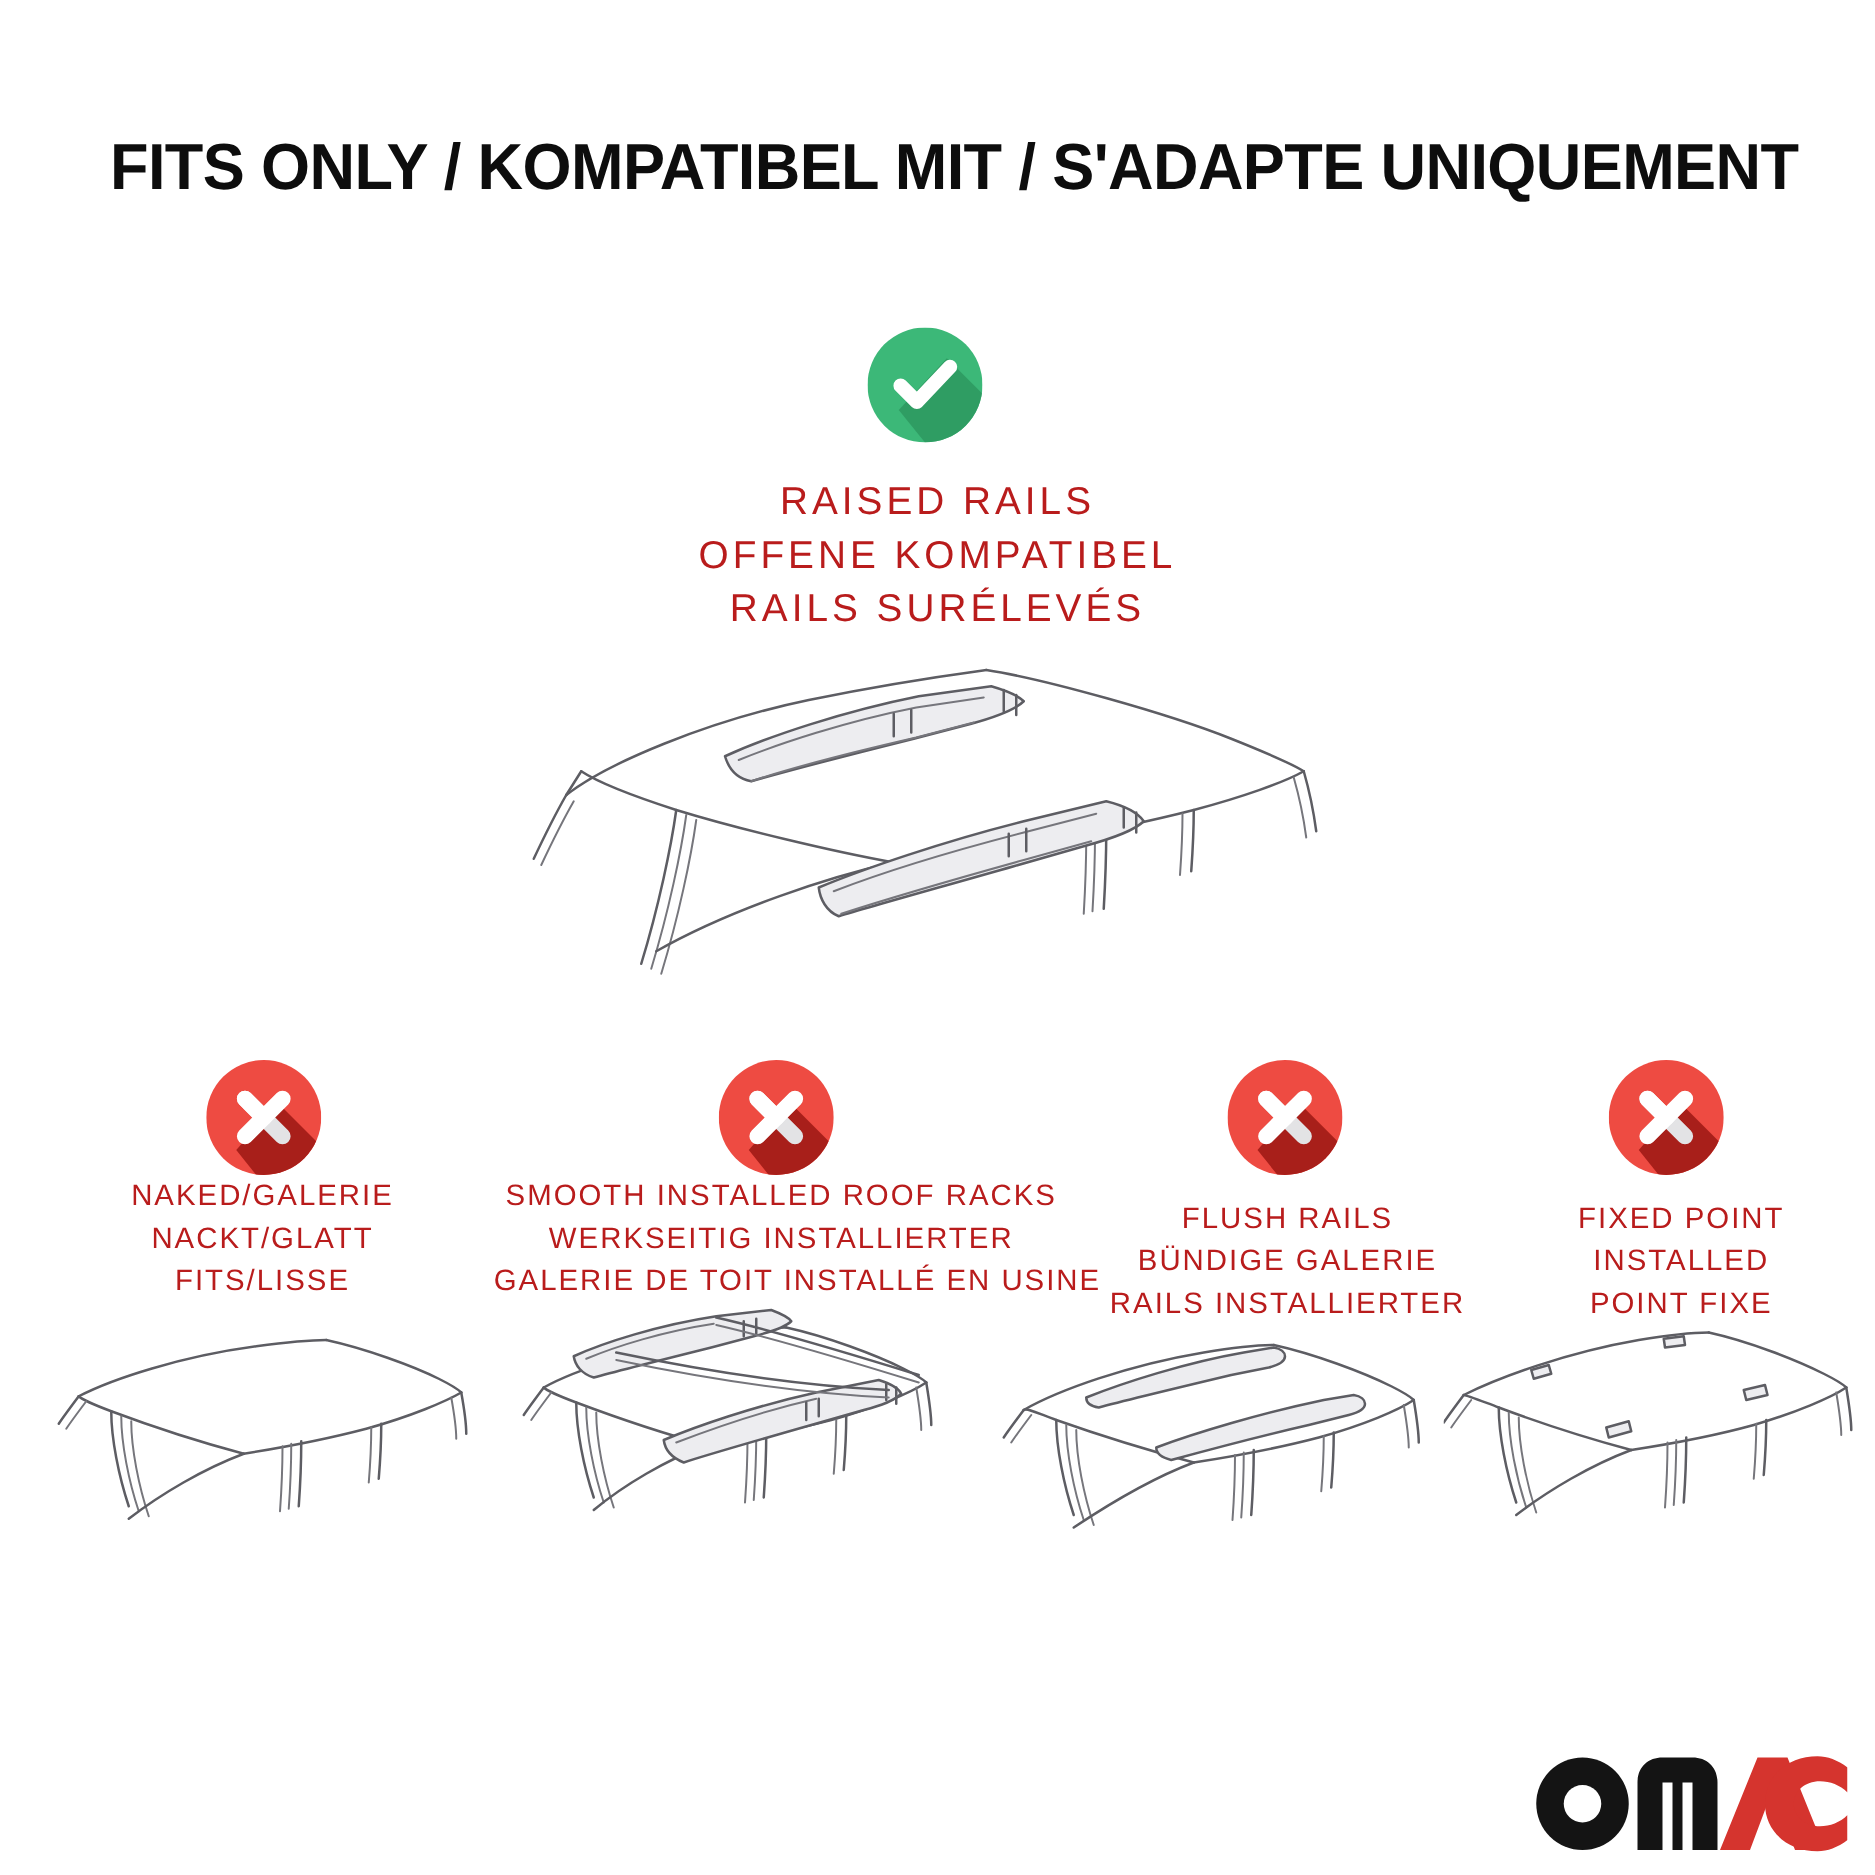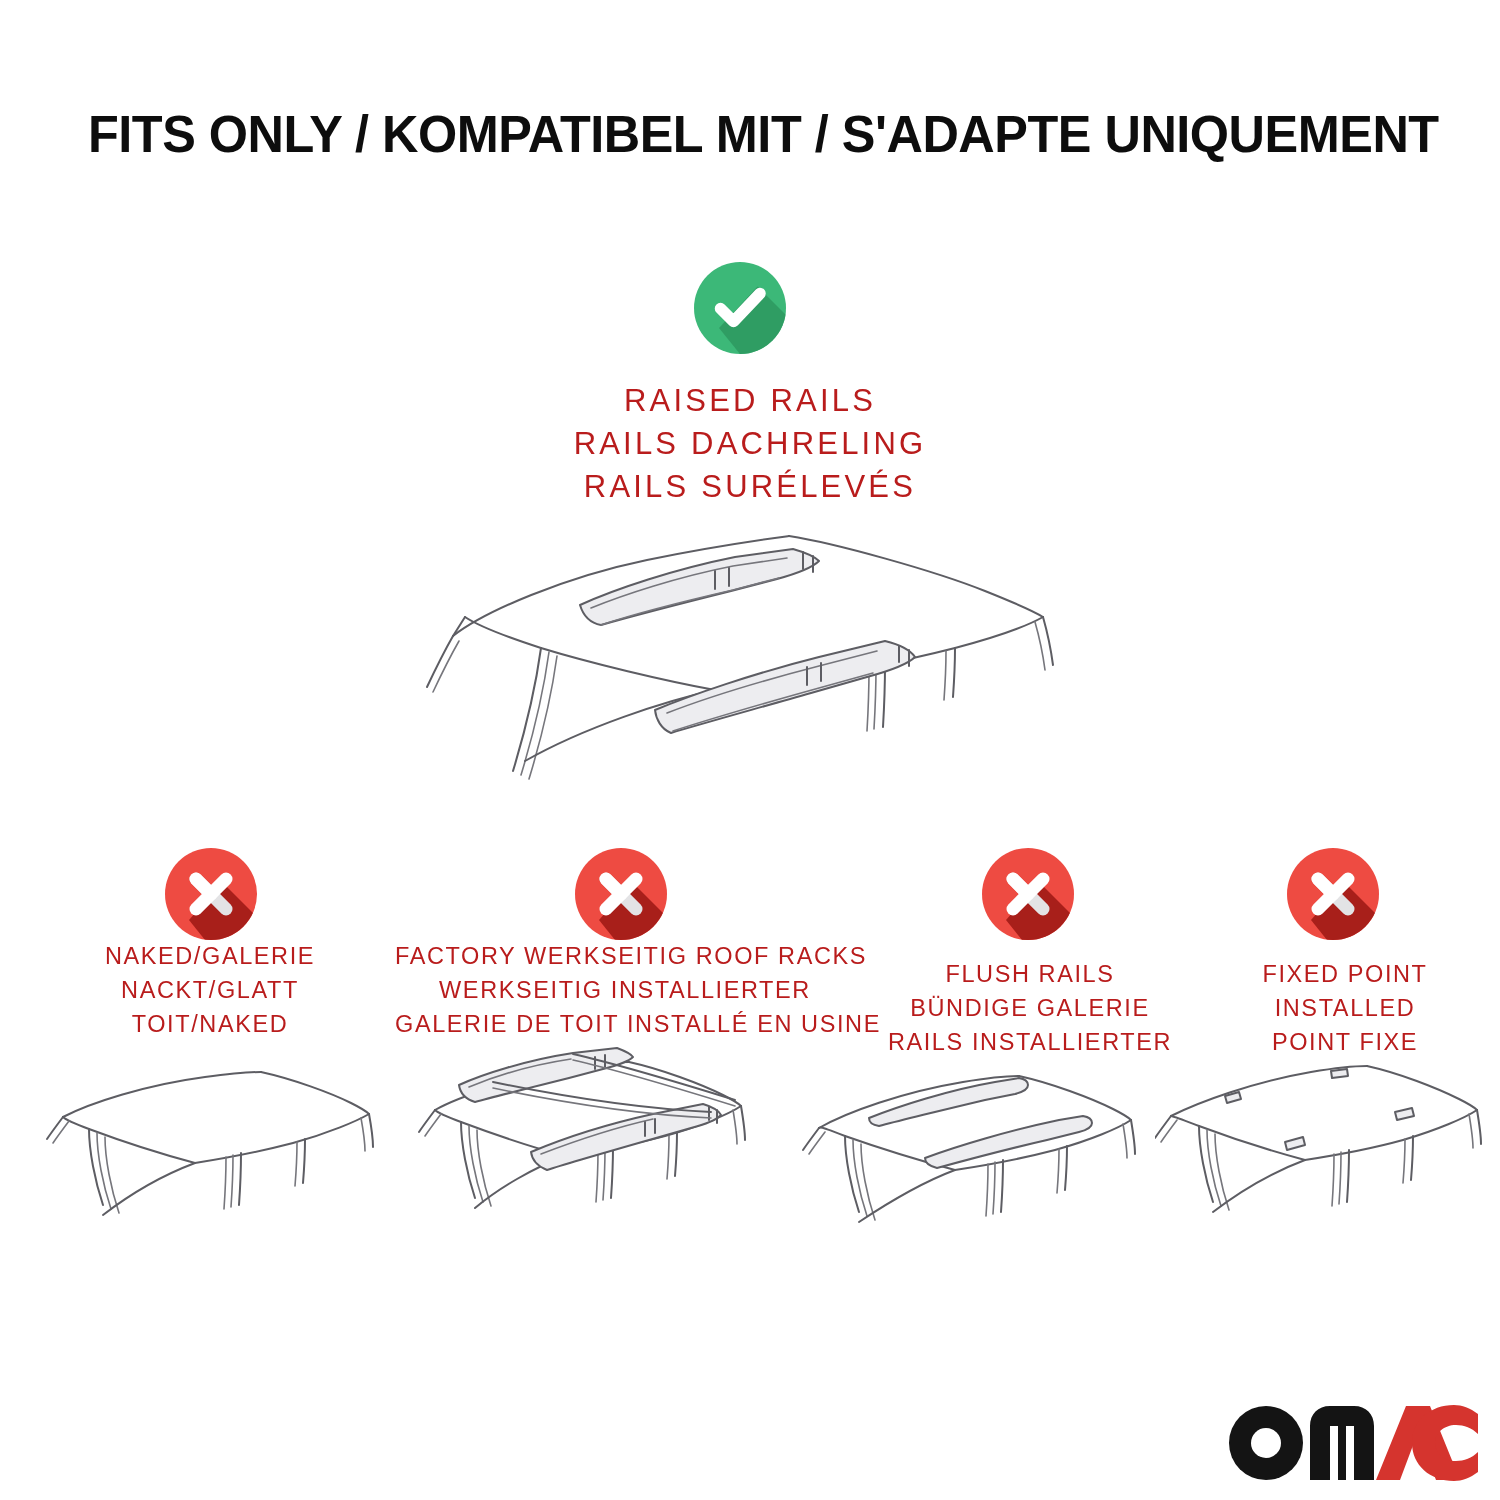--- a/index.html
+++ b/index.html
@@ -106,21 +106,21 @@
     <circle cx="46" cy="46" r="46" fill="#3cb878"></circle>
     <g clip-path="url(#clipGood)">
       <path d="M63.5 24.5 L92 53 L92 92 L46 92 L25 66 Z" fill="#2f9a62" opacity="0.92"></path>
     </g>
     <path d="M26.5 46.5 L39.5 59.5 L66 31.5" fill="none" stroke="#ffffff" stroke-width="11.5" stroke-linecap="round" stroke-linejoin="round"></path>
   </svg>
 </div>
 
 <div class="caption" id="caption-good">
   <span class="line">RAISED RAILS</span>
-  <span class="line">RAILS DACHRELING</span>
+  <span class="line">OFFENE KOMPATIBEL</span>
   <span class="line">RAILS SURÉLEVÉS</span>
 </div>
 
 <div class="roof-illustration" id="roof-raised">
   <svg width="670" height="310" viewBox="0 0 670 310" aria-hidden="true">
 
     <path class="rl" d="M38 131 C70 106 150 72 232 55 C300 41 352 34 374 31"></path>
     <path class="rl" d="M374 31 C420 38 520 66 570 86 C600 98 620 107 628 112"></path>
     <path class="rl" d="M628 112 C612 121 578 133 540 143 C470 161 380 176 300 185"></path>
     <path class="rl" d="M300 185 C250 176 175 158 126 143 C92 132 62 120 50 112"></path>
@@ -234,25 +234,25 @@
       <path d="M31 31 L61 61" stroke="#e3e3e5"></path>
       <path d="M61 31 L31 61" stroke="#ffffff"></path>
       <path d="M31 31 L46 46" stroke="#ffffff"></path>
     </g>
   </svg>
 </div>
 
 <div class="caption caption-bad" id="caption-naked">
   <span class="line">NAKED/GALERIE</span>
   <span class="line">NACKT/GLATT</span>
-  <span class="line">TOIT/NAKED</span>
+  <span class="line">FITS/LISSE</span>
 </div>
 
 <div class="caption caption-bad" id="caption-factory">
-  <span class="line">FACTORY WERKSEITIG ROOF RACKS</span>
+  <span class="line">SMOOTH INSTALLED ROOF RACKS</span>
   <span class="line">WERKSEITIG INSTALLIERTER</span>
   <span class="line">GALERIE DE TOIT INSTALLÉ EN USINE</span>
 </div>
 
 <div class="caption caption-bad" id="caption-flush">
   <span class="line">FLUSH RAILS</span>
   <span class="line">BÜNDIGE GALERIE</span>
   <span class="line">RAILS INSTALLIERTER</span>
 </div>
 

